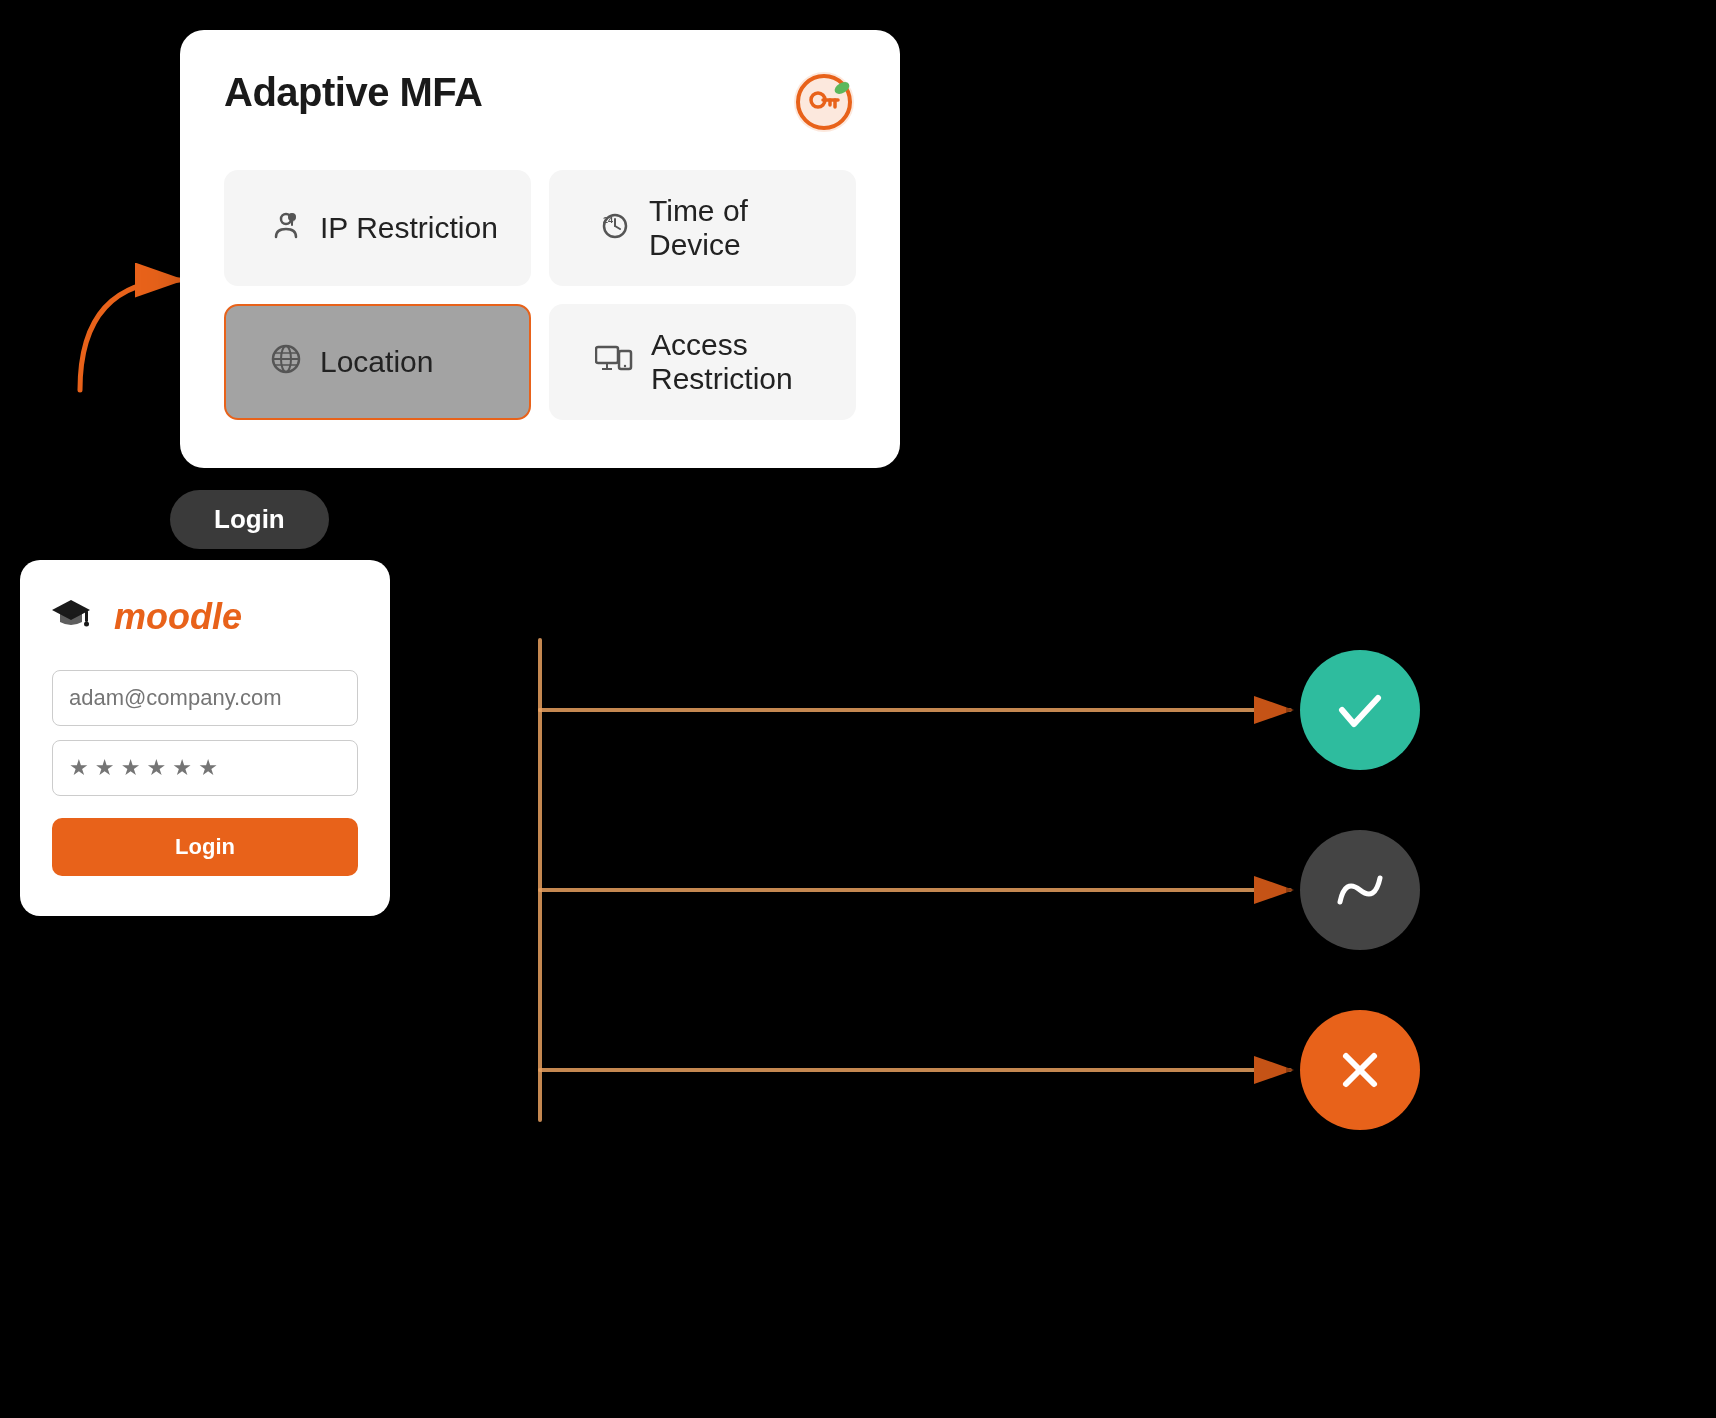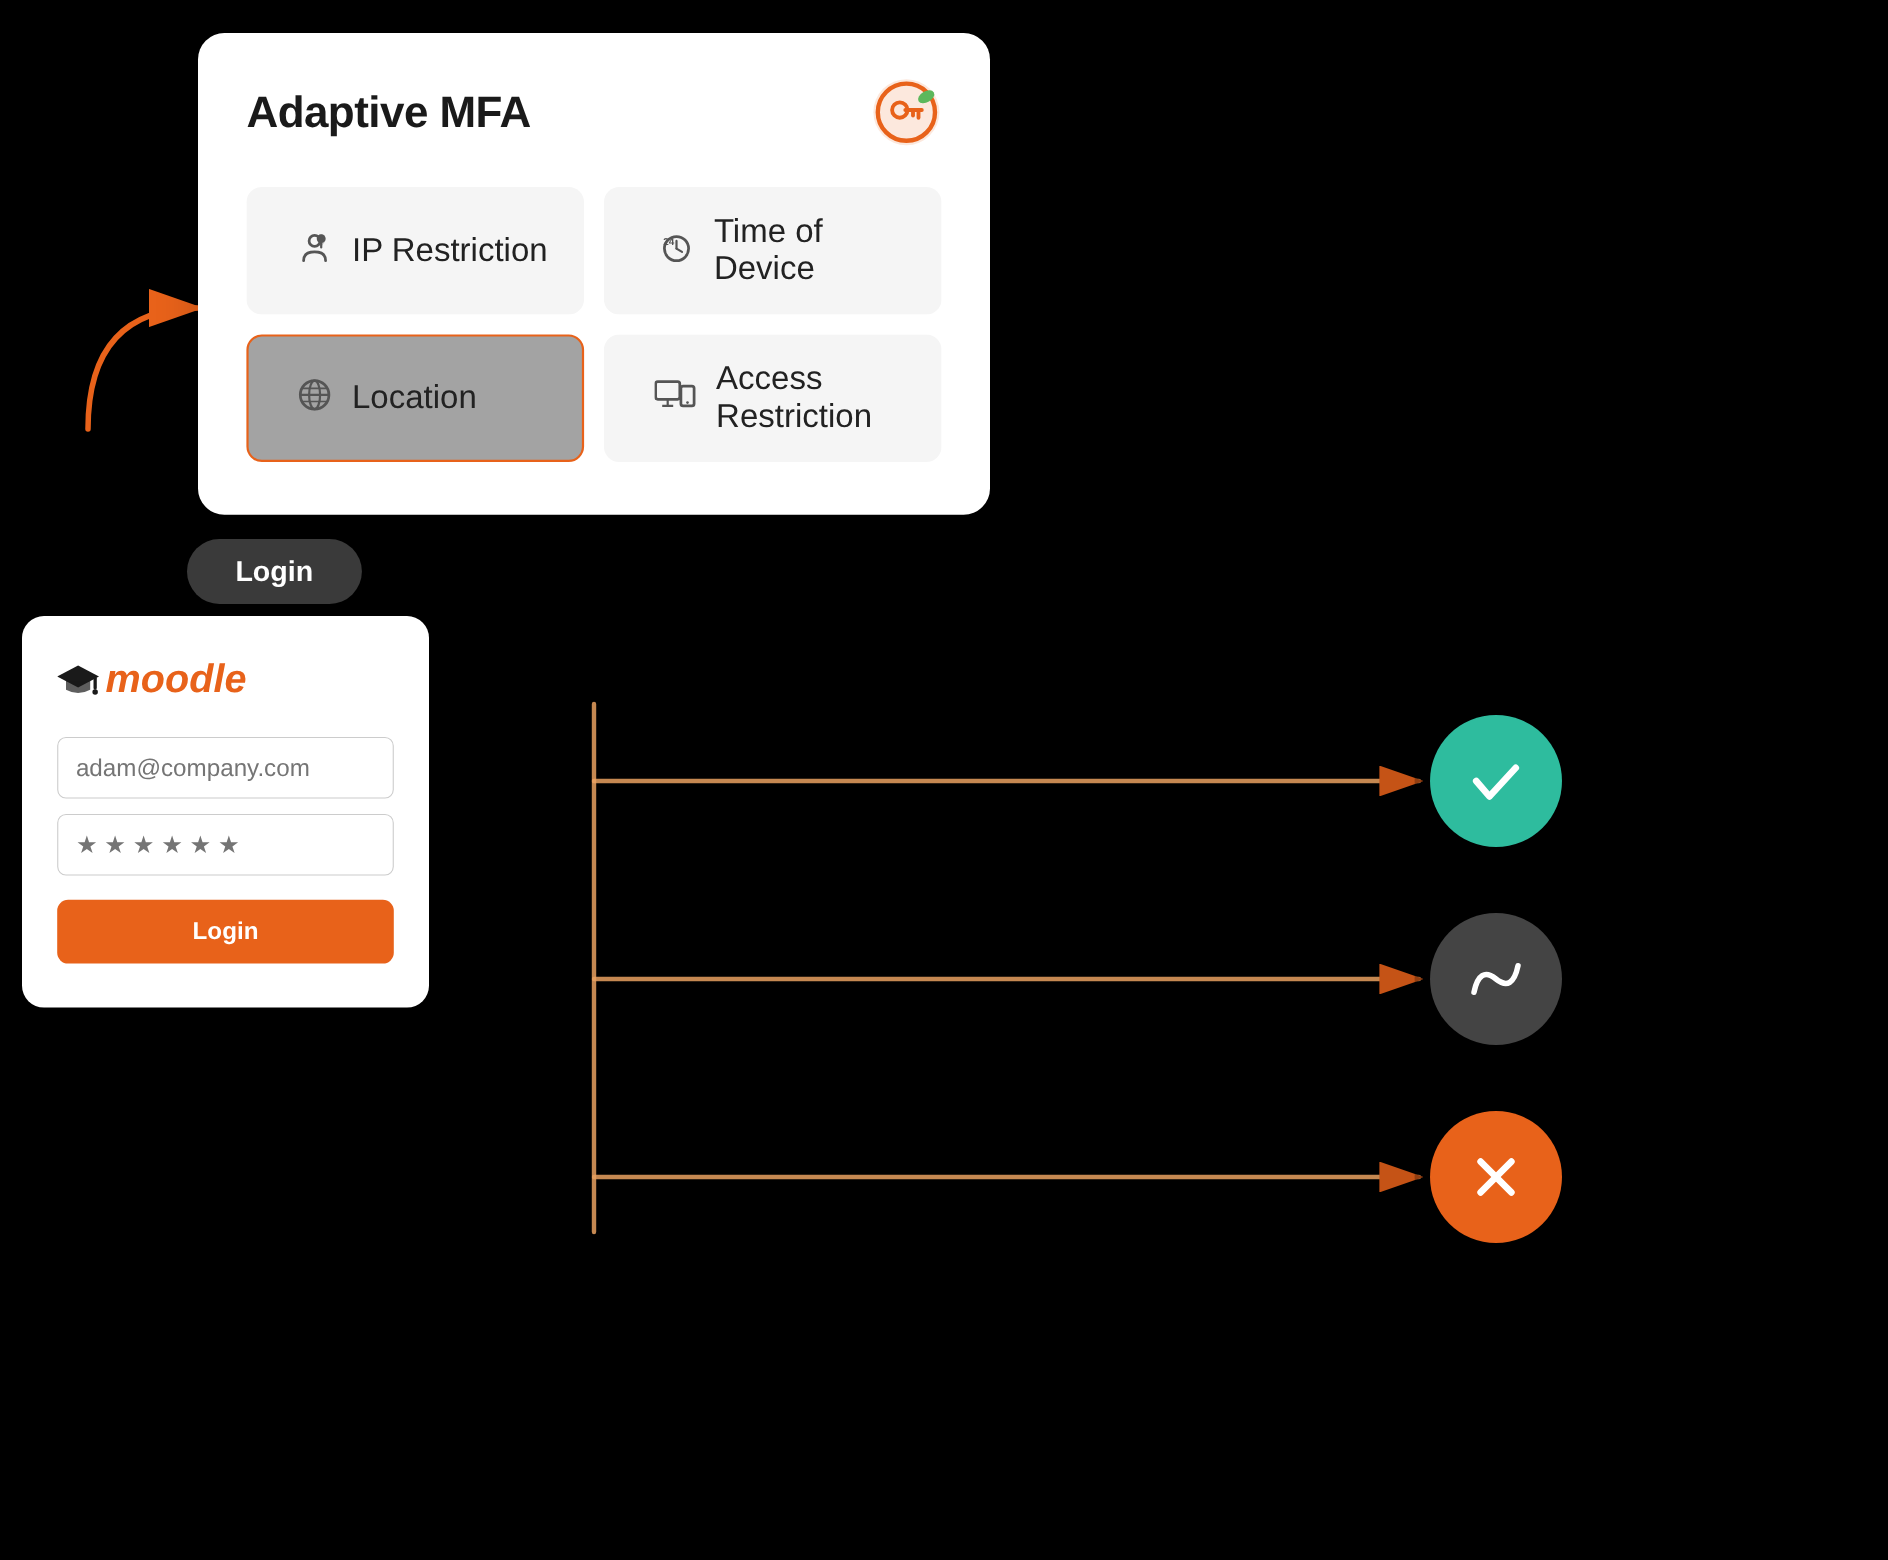--- a/index.html
+++ b/index.html
@@ -18,21 +18,20 @@
       top: 30px;
       left: 180px;
       width: 720px;
       background: #fff;
       border-radius: 24px;
       padding: 40px 44px 48px 44px;
       box-shadow: 0 8px 40px rgba(0,0,0,0.18);
     }
     .mfa-card-header {
       display: flex;
-      align-items: center;
       justify-content: space-between;
       margin-bottom: 36px;
     }
     .mfa-title {
       font-size: 40px;
       font-weight: 700;
       color: #1a1a1a;
       letter-spacing: -0.5px;
     }
     .mfa-logo {
@@ -87,22 +86,21 @@
       background: #3a3a3a;
       color: #fff;
       font-size: 26px;
       font-weight: 600;
       padding: 14px 44px;
       border-radius: 40px;
       z-index: 10;
     }
     .moodle-logo {
       display: flex;
-      align-items: center;
-      gap: 6px;
+      gap: 24px;
       margin-bottom: 32px;
     }
     .moodle-text {
       font-size: 36px;
       font-weight: 700;
       color: #e8621a;
       font-style: italic;
     }
     .login-input {
       width: 100%;

